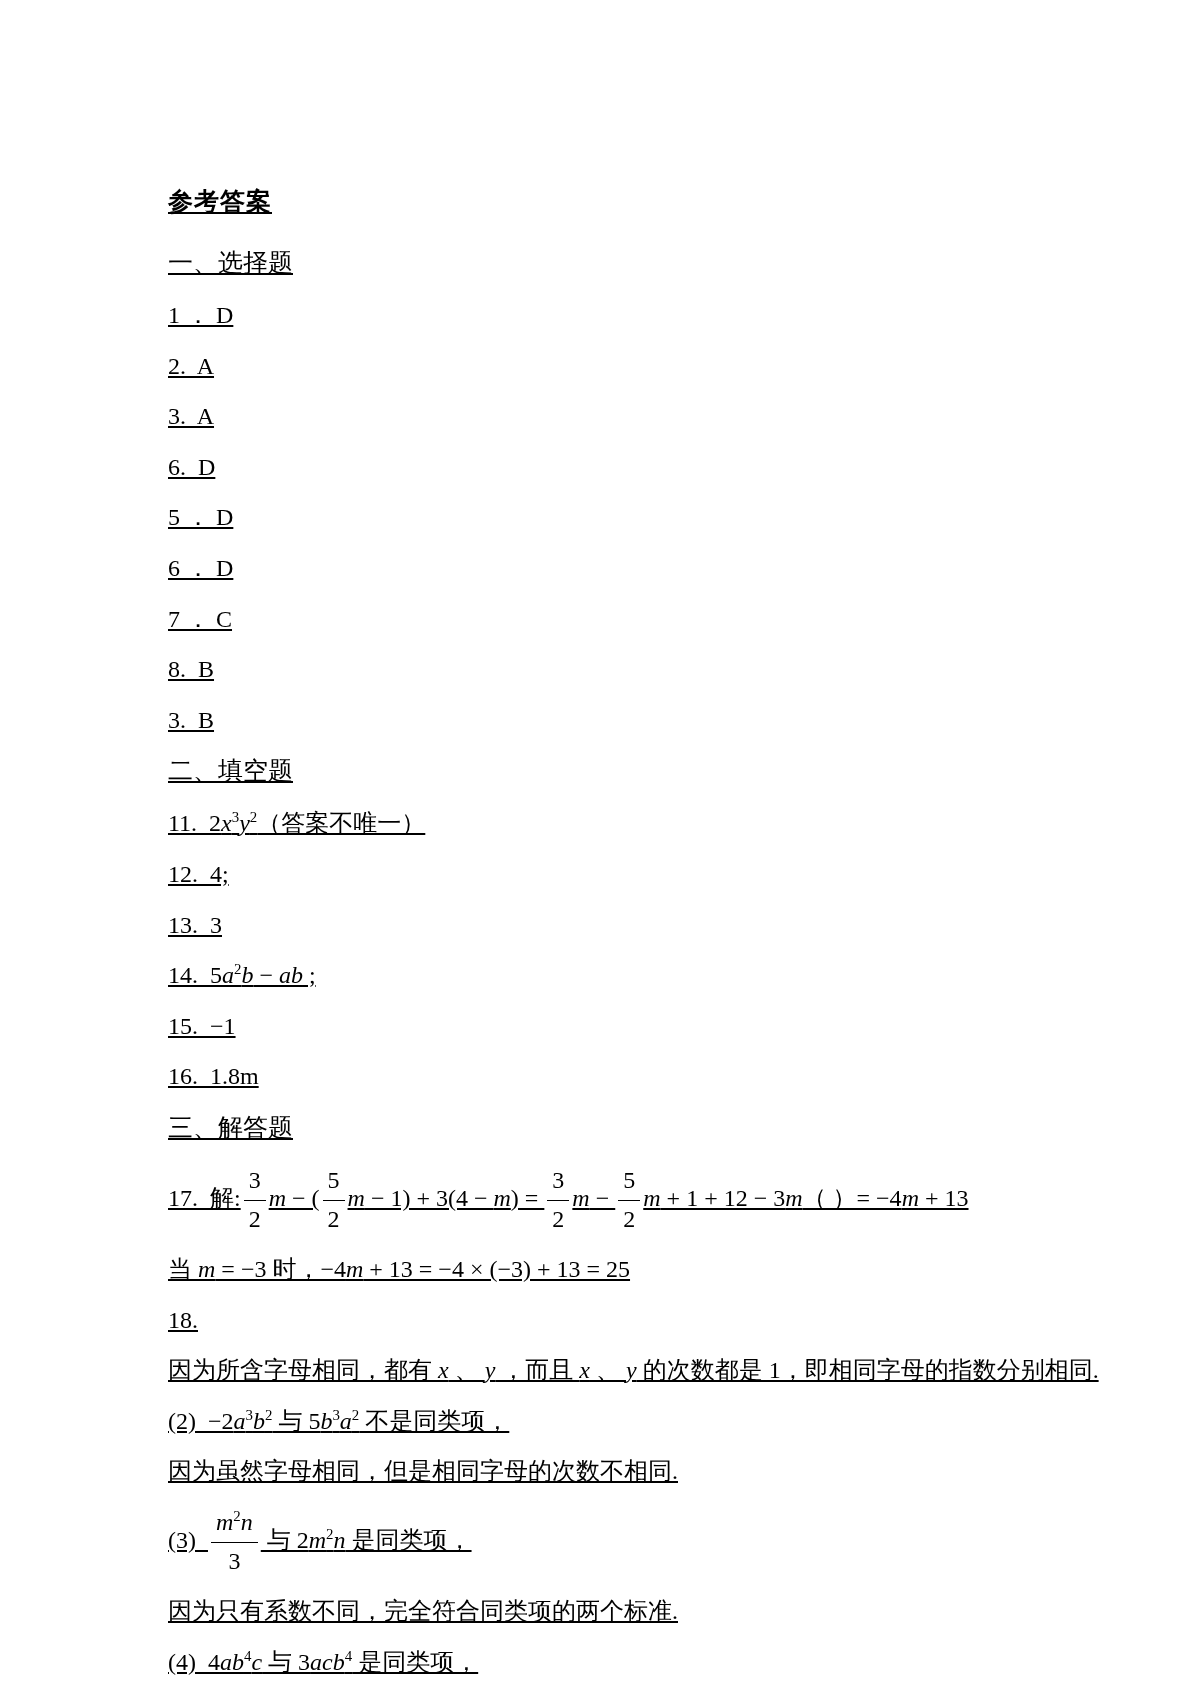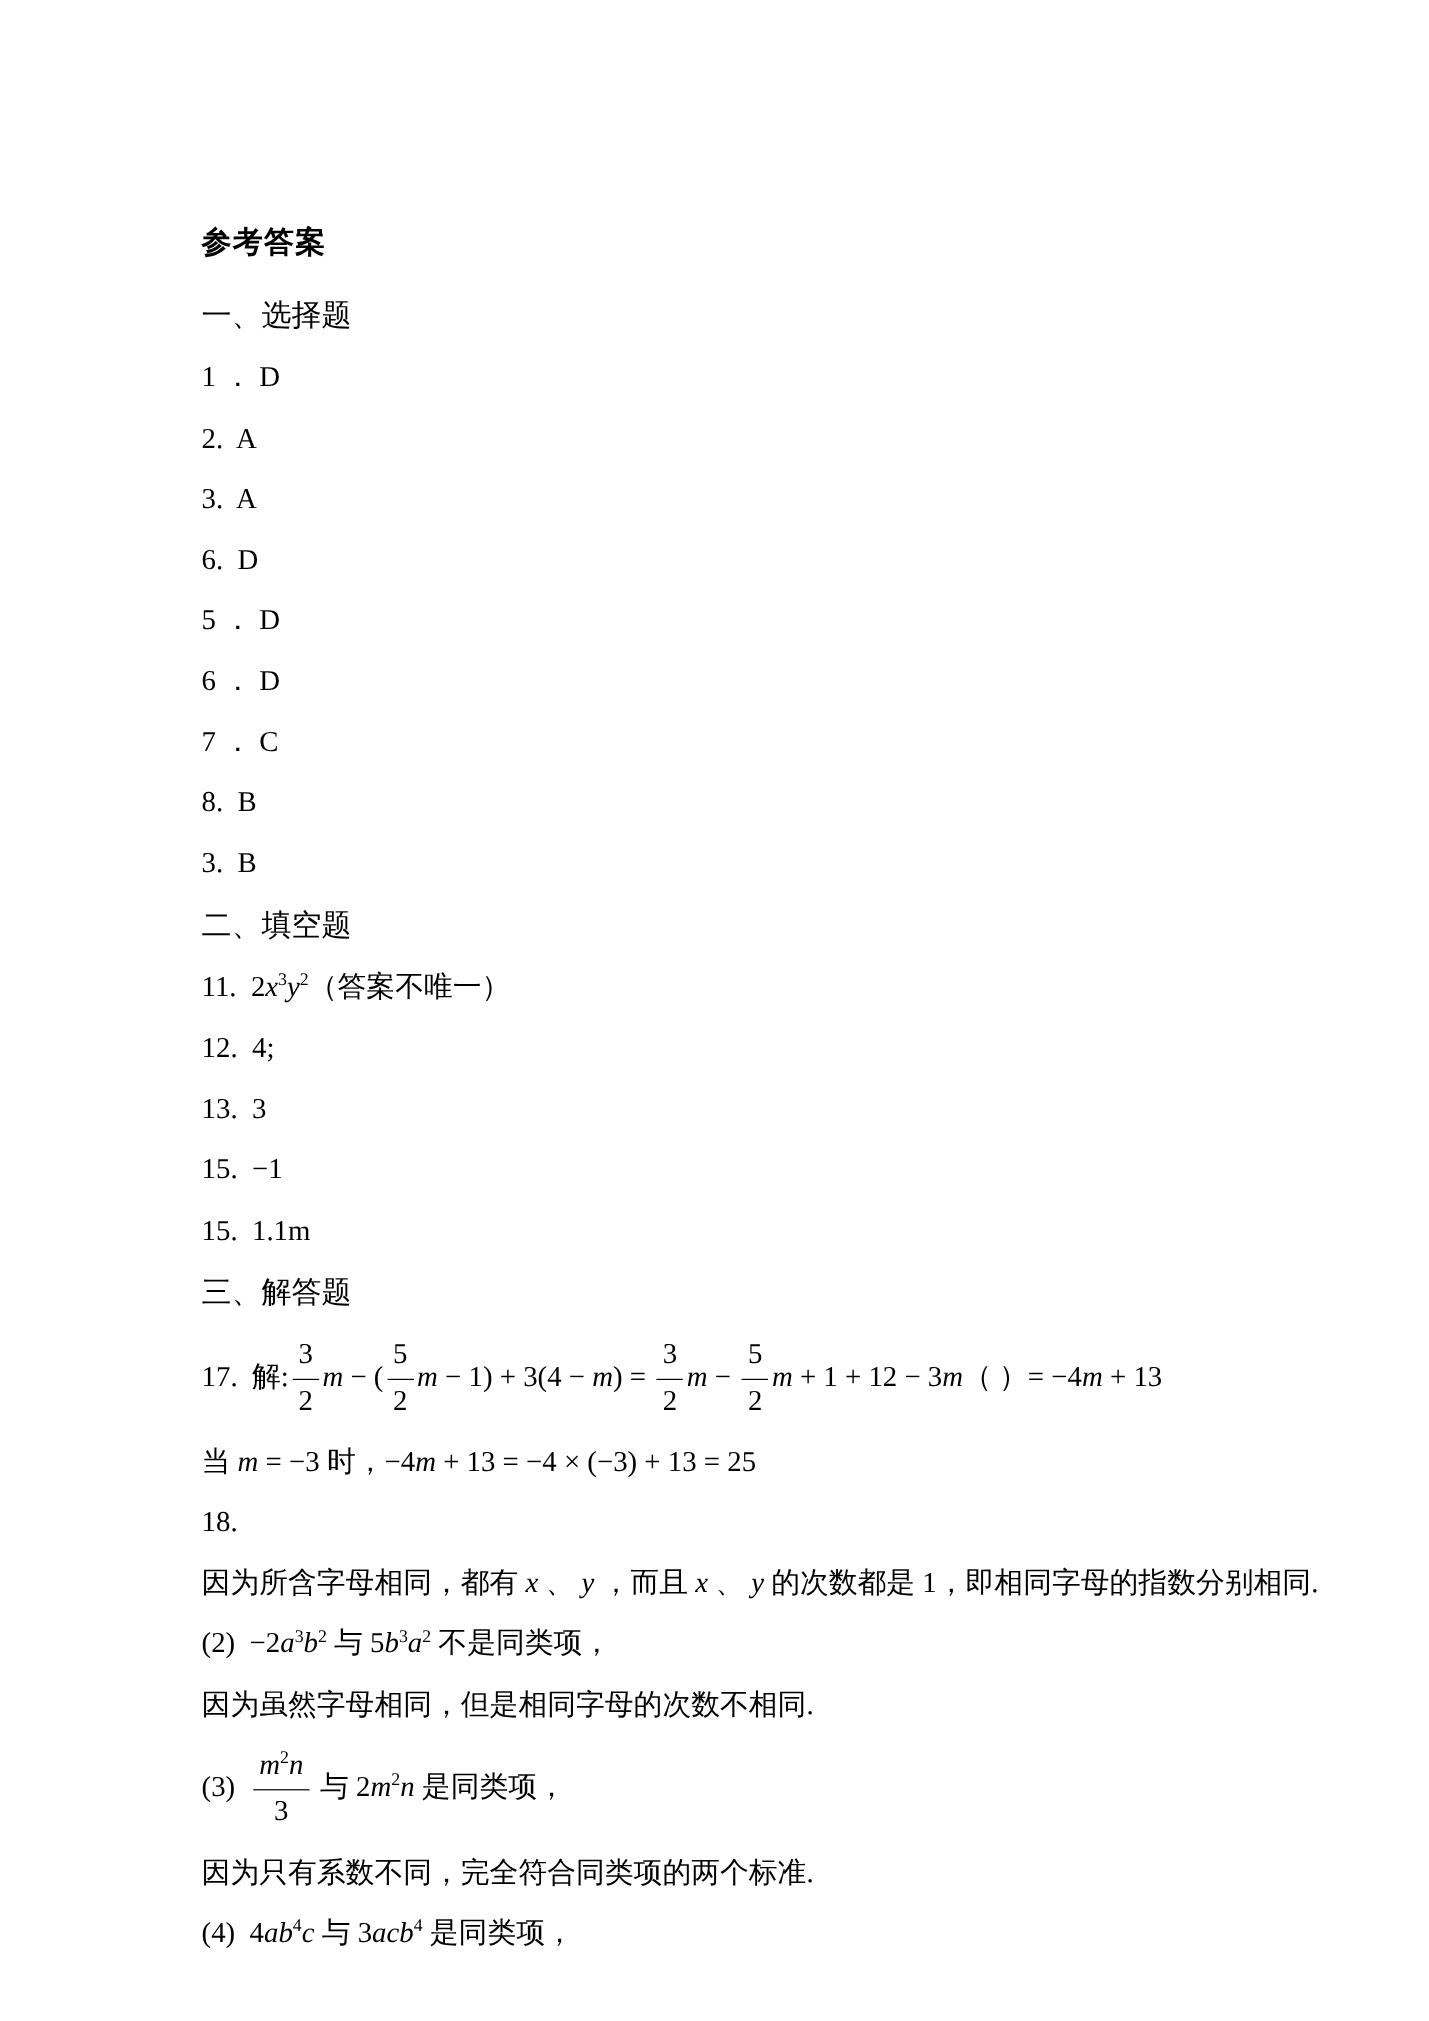--- a/index.html
+++ b/index.html
@@ -11,20 +11,21 @@
     position: relative;
     width: 1191px;
     height: 1684px;
     margin: 0 auto;
     background: #ffffff;
     box-sizing: border-box;
     padding: 185px 80px 40px 168px;
     font-family: "Liberation Serif", "DejaVu Serif", serif;
     color: #000000;
     overflow: hidden;
+    text-decoration: underline;
   }
   .title {
     font-family: "Liberation Sans", "DejaVu Sans", sans-serif;
     font-size: 25px;
     font-weight: 700;
     margin: 0 0 28px 0;
     letter-spacing: 1px;
   }
   .section { margin: 0; }
   .heading {
@@ -75,22 +76,23 @@
         <div class="line"><span>6 ． D</span></div>
         <div class="line"><span>7 ． C</span></div>
         <div class="line"><span>8.  B</span></div>
         <div class="line"><span>3.  B</span></div>
       </section>
       <section class="section">
         <div class="heading">二、填空题</div>
         <div class="line"><span>11.  2</span><span class="it">x</span><sup>3</sup><span class="it">y</span><sup>2</sup><span>（答案不唯一）</span></div>
         <div class="line"><span>12.  4;</span></div>
         <div class="line"><span>13.  3</span></div>
+        <div class="line"><span>14.  5</span><span class="it">a</span><sup>2</sup><span class="it">b</span><span> − </span><span class="it">ab</span><span> ;</span></div>
         <div class="line"><span>15.  −1</span></div>
-        <div class="line"><span>15.  1.1m</span></div>
+        <div class="line"><span>16.  1.8m</span></div>
       </section>
       <section class="section">
         <div class="heading">三、解答题</div>
         <div class="line"><span>17.  解:</span><span class="frac"><span class="num"><span>3</span></span><span class="den"><span>2</span></span></span><span class="it">m</span><span> − (</span><span class="frac"><span class="num"><span>5</span></span><span class="den"><span>2</span></span></span><span class="it">m</span><span> − 1) + 3(4 − </span><span class="it">m</span><span>) = </span><span class="frac"><span class="num"><span>3</span></span><span class="den"><span>2</span></span></span><span class="it">m</span><span> − </span><span class="frac"><span class="num"><span>5</span></span><span class="den"><span>2</span></span></span><span class="it">m</span><span> + 1 + 12 − 3</span><span class="it">m</span><span>（ ）= −4</span><span class="it">m</span><span> + 13</span></div>
         <div class="line"><span>当 </span><span class="it">m</span><span> = −3 时，−4</span><span class="it">m</span><span> + 13 = −4 × (−3) + 13 = 25</span></div>
         <div class="line"><span>18.</span></div>
         <div class="line"><span>因为所含字母相同，都有 </span><span class="it">x</span><span> 、 </span><span class="it">y</span><span> ，而且 </span><span class="it">x</span><span> 、 </span><span class="it">y</span><span> 的次数都是 1，即相同字母的指数分别相同.</span></div>
         <div class="line"><span>(2)  −2</span><span class="it">a</span><sup>3</sup><span class="it">b</span><sup>2</sup><span> 与 5</span><span class="it">b</span><sup>3</sup><span class="it">a</span><sup>2</sup><span> 不是同类项，</span></div>
         <div class="line"><span>因为虽然字母相同，但是相同字母的次数不相同.</span></div>
         <div class="line"><span>(3)  </span><span class="frac"><span class="num"><span class="it">m</span><sup>2</sup><span class="it">n</span></span><span class="den"><span>3</span></span></span><span> 与 2</span><span class="it">m</span><sup>2</sup><span class="it">n</span><span> 是同类项，</span></div>

